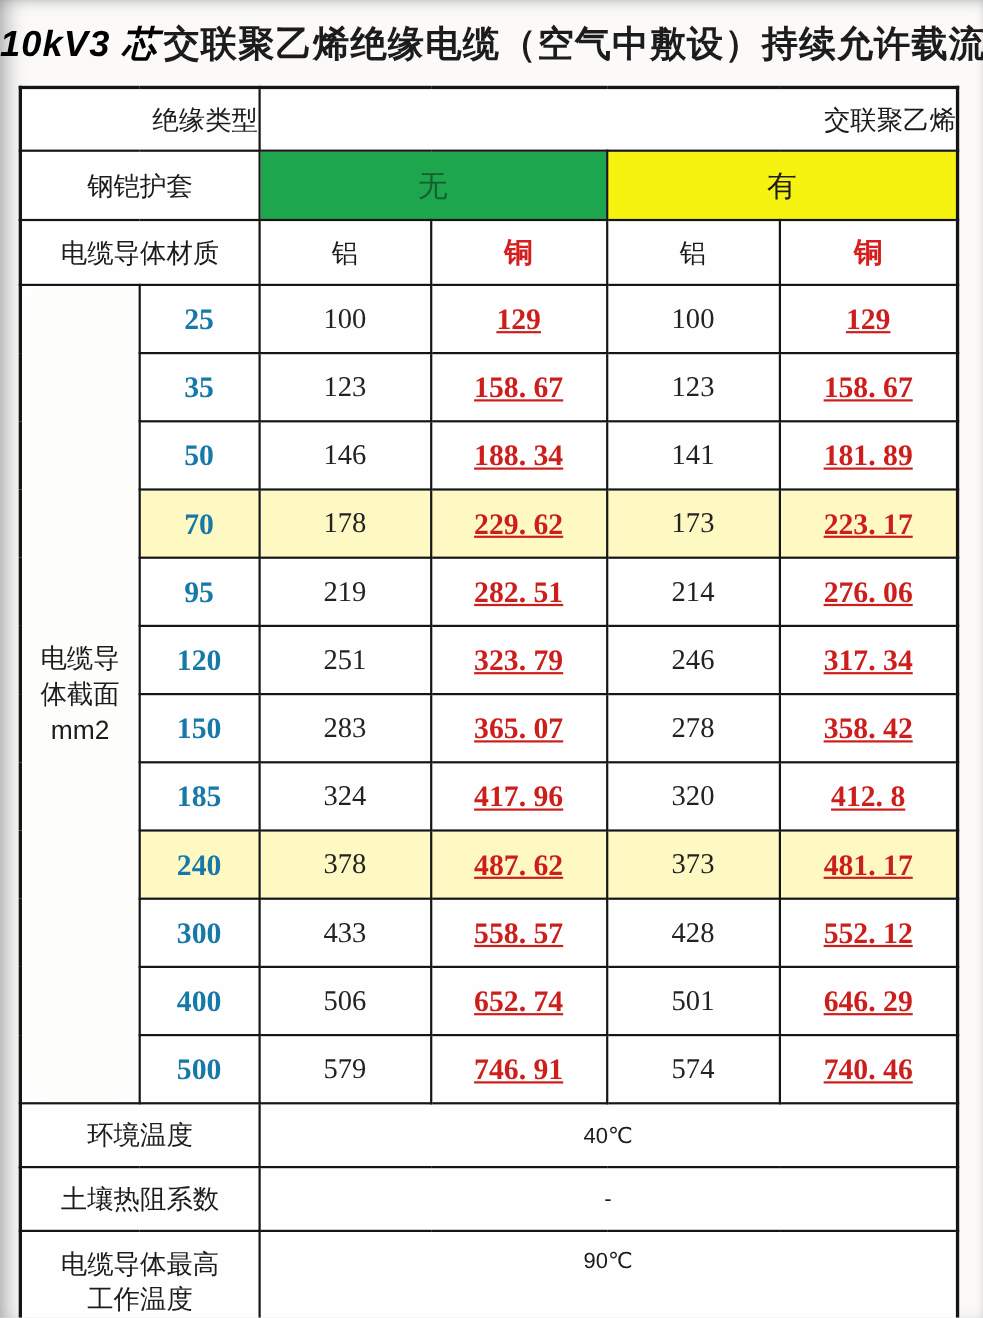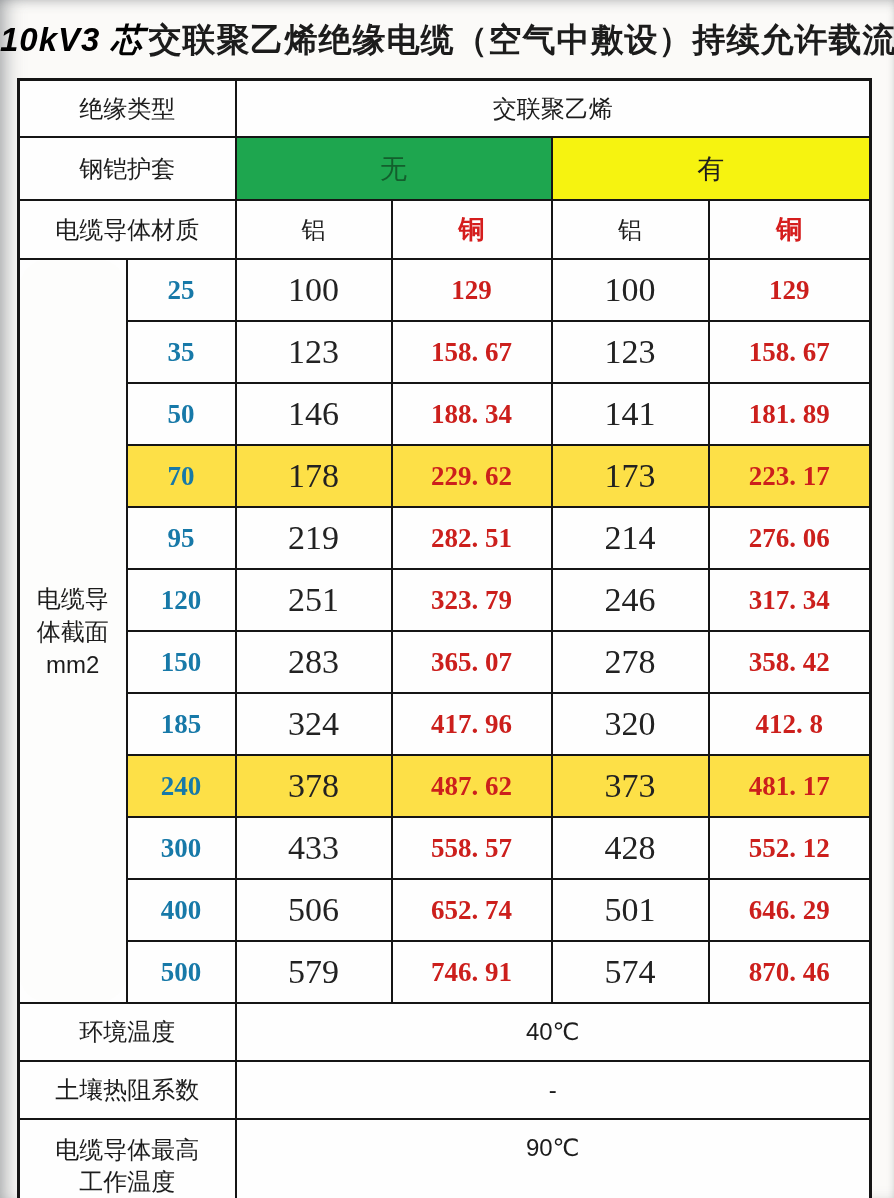--- a/index.html
+++ b/index.html
@@ -34,44 +34,44 @@
     background:#fefefe;
     border:3px solid #151515;
   }
   td{
     border:2px solid #151515;
     text-align:center;vertical-align:middle;
     font-size:24px;color:#1c1c1c;
     padding:0;
     overflow:hidden;
   }
-  tr.r-ins  td{height:55px;}
+  tr.r-ins  td{height:55px;text-align:right;}
   tr.r-armor td{height:61px;}
   tr.r-mat  td{height:57px;}
   tr.r-data td{height:60px;}
   tr.r-foot td{height:56px;}
   tr.r-foot-last td{height:78px;}
   .green{background:#1ea64f;color:#135f2d;font-size:27px;}
   .yellow{background:#f6f310;color:#1d1d1d;font-size:27px;}
   .mat-cu{color:#d51d1d;font-weight:900;font-size:26px;}
   .axis-cell{font-size:24px;line-height:33px;color:#1c1c1c;background:#fdfdfc;border-radius:30px;}
   .num{
     font-family:"Liberation Serif","DejaVu Serif",serif;
-    font-size:34px;color:#222;
+    font-size:26px;color:#222;
   }
   .size-num{
     font-family:"Liberation Serif","DejaVu Serif",serif;
     font-size:27px;font-weight:700;color:#1779a8;
   }
   .red-num{
     font-family:"Liberation Serif","DejaVu Serif",serif;
-    font-size:27px;font-weight:700;color:#cc1f1c;
-  }
-  tr.hl td{background:#fde047;}
-  .foot-val{font-size:24px;}
+    font-size:27px;font-weight:700;color:#cc1f1c;text-decoration:underline;
+  }
+  tr.hl td{background:#fef9c3;}
+  .foot-val{font-size:20px;}
 </style>
 </head>
 <body>
 
 <div class="page">
 
   <div class="title">
     <span class="t-red">10kV3 芯</span><span>交联聚乙烯绝缘电缆（</span><span class="t-heavy">空气中敷设</span><span>）持续允许载流量（A）</span>
   </div>
 
@@ -182,21 +182,21 @@
           <td class="num">506</td>
           <td class="red-num">652. 74</td>
           <td class="num">501</td>
           <td class="red-num">646. 29</td>
         </tr>
         <tr class="r-data">
           <td class="size-num">500</td>
           <td class="num">579</td>
           <td class="red-num">746. 91</td>
           <td class="num">574</td>
-          <td class="red-num">870. 46</td>
+          <td class="red-num">740. 46</td>
         </tr>
         <tr class="r-foot">
         <td colspan="2">环境温度</td>
         <td colspan="4" class="foot-val">40℃</td>
       </tr>
       <tr class="r-foot">
         <td colspan="2">土壤热阻系数</td>
         <td colspan="4" class="foot-val">-</td>
       </tr>
       <tr class="r-foot-last">

